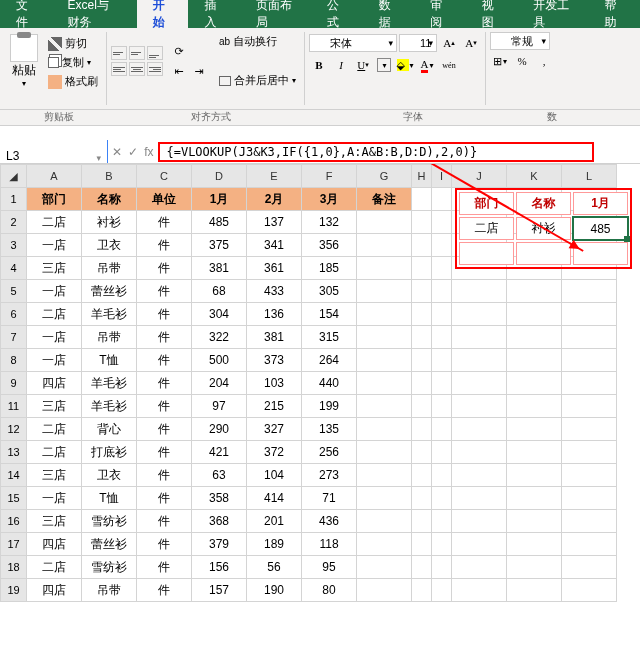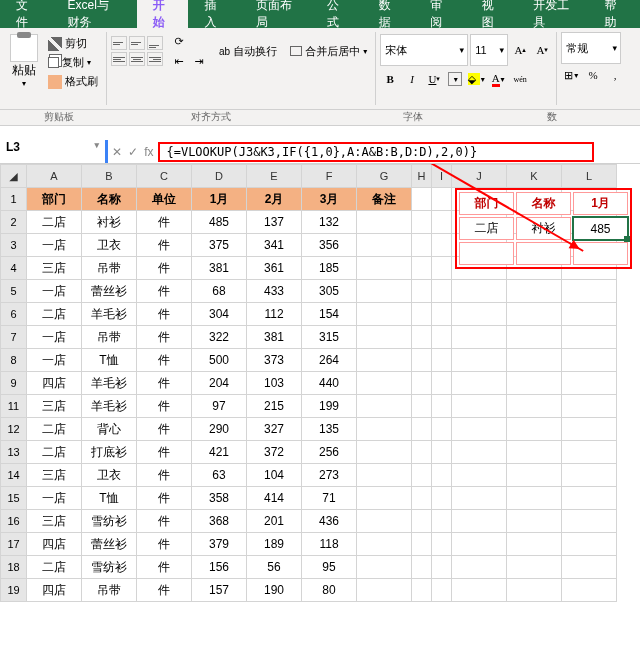--- a/index.html
+++ b/index.html
@@ -1,42 +1,42 @@
 <!DOCTYPE html>
 <html><head>
 <meta charset="utf-8">
 <style>
 * { margin: 0; padding: 0; box-sizing: border-box; }
 body { font-family: "Microsoft YaHei", sans-serif; font-size: 12px; background: #fff; overflow: hidden; width: 640px; height: 646px; }
 .titlebar { background: #217346; color: #fff; height: 28px; display: flex; align-items: center; padding: 0; }
 .titlebar .tab { padding: 0 16px; height: 28px; display: flex; align-items: center; cursor: pointer; }
-.titlebar .tab.active { background: #f3f2f1; color: #8b5cf6; font-weight: bold; font-family: Liberation Mono, monospace; }
+.titlebar .tab.active { background: #f3f2f1; color: #1d4ed8; font-weight: bold; font-family: Liberation Mono, monospace; }
 .ribbon { background: #f3f2f1; border-bottom: 1px solid #d0d0d0; display: flex; padding: 4px 0; height: 82px; }
 .ribbon-group { display: flex; flex-direction: column; padding: 0 4px; border-right: 1px solid #d0d0d0; position: relative; }
 .ribbon-group:last-child { border-right: none; }
 .ribbon-section-labels { background: #f3f2f1; display: flex; height: 16px; font-size: 10px; color: #666; border-bottom: 1px solid #d0d0d0; }
 .ribbon-section-labels span { text-align: center; }
 .paste-btn { display: flex; flex-direction: column; align-items: center; padding: 2px 6px; }
 .paste-icon { width: 28px; height: 28px; background: #fff; border: 1px solid #ccc; position: relative; }
 .paste-icon::before { content: ""; position: absolute; top: -3px; left: 6px; width: 14px; height: 6px; background: #888; border-radius: 2px; }
 .small-btn { display: flex; align-items: center; gap: 3px; padding: 1px 4px; margin: 1px 0; font-size: 11px; }
 .icon-sq { width: 14px; height: 14px; display: inline-block; background: #888; }
 .icon-cut { background: linear-gradient(45deg, #666 40%, transparent 40%, transparent 60%, #666 60%); }
 .icon-copy { background: #fff; border: 1px solid #666; box-shadow: 2px -2px 0 #fff, 2px -2px 0 1px #666; width: 11px; height: 11px; }
 .icon-brush { background: #f4b183; }
 .align-grid { display: grid; grid-template-columns: repeat(3, 16px); gap: 2px; }
 .align-cell { width: 16px; height: 14px; border: 1px solid #ccc; display: flex; flex-direction: column; justify-content: center; gap: 1px; padding: 1px; }
 .align-cell span { height: 1px; background: #666; }
 .font-row { display: flex; align-items: center; gap: 2px; margin: 2px 0; }
-.font-select { border: 1px solid #ccc; padding: 1px 14px 1px 4px; background: #fff; font-size: 11px; position: relative; height: 32px; display: flex; align-items: center; }
+.font-select { border: 1px solid #ccc; padding: 1px 14px 1px 20px; background: #fff; font-size: 11px; position: relative; height: 18px; display: flex; align-items: center; }
 .font-select::after { content: "▾"; position: absolute; right: 3px; font-size: 9px; }
 .btn-box { width: 20px; height: 18px; border: 1px solid transparent; display: flex; align-items: center; justify-content: center; font-size: 11px; font-family: "Times New Roman", serif; }
 .dropdown-caret::after { content: "▾"; font-size: 8px; margin-left: 1px; }
 .formula-bar { display: flex; align-items: center; height: 24px; border-bottom: 1px solid #d0d0d0; background: #fff; }
-.name-box { width: 108px; padding: 0 6px; border-right: 3px solid #3b82f6; height: 100%; display: flex; align-items: flex-start; justify-content: space-between; font-weight: bold; }
+.name-box { width: 108px; padding: 0 6px; border-right: 1px solid #3b82f6; height: 100%; display: flex; align-items: flex-end; justify-content: space-between; }
 .name-box::after { content: "▾"; color: #888; font-size: 9px; }
 .fx-btns { display: flex; padding: 0 4px; gap: 6px; align-items: center; color: #888; }
 .formula-input { flex: 1; padding: 0 6px; border: 2px solid #ff0000; margin: 1px 46px 1px 1px; height: 20px; display: flex; align-items: center; font-family: Consolas, monospace; font-size: 12px; position: relative; }
 .grid-area { position: relative; overflow: hidden; }
 table.sheet { border-collapse: collapse; table-layout: fixed; }
 .sheet th, .sheet td { border: 1px solid #d4d4d4; text-align: center; font-size: 12px; height: 23px; font-weight: normal; overflow: hidden; white-space: nowrap; }
 .sheet thead th { background: #e6e6e6; color: #333; font-size: 11px; }
 .sheet .corner { background: #e6e6e6; width: 26px; }
 .sheet .rowhdr { background: #e6e6e6; width: 26px; font-size: 11px; }
 .col-w { width: 55px; }
@@ -122,21 +122,21 @@
             <span></span>
           </div>
       </div>
       <div style="display:flex;flex-direction:column;gap:2px">
         <div class="btn-box">⟳</div>
         <div style="display:flex">
             <div class="btn-box">⇤</div>
             <div class="btn-box">⇥</div>
           </div>
       </div>
-      <div style="display:flex;flex-direction:row;gap:5px">
+      <div style="display:flex;flex-direction:column;gap:20px">
         <div class="small-btn">
             <span style="font-size:10px">ab</span>
             <span>自动换行</span>
           </div>
         <div class="small-btn">
             <span style="width:12px;height:10px;border:1px solid #666;display:inline-block"></span>
             <span>合并后居中</span>
             <span style="font-size:8px">▾</span>
           </div>
       </div>
@@ -298,21 +298,21 @@
           <td class="col-w"></td>
           <td class="col-w"></td>
           <td class="col-w"></td>
         </tr>
         <tr class="data-row">
           <td class="rowhdr">6</td>
           <td class="main col-w">二店</td>
           <td class="main col-w">羊毛衫</td>
           <td class="main col-w">件</td>
           <td class="main col-w">304</td>
-          <td class="main col-w">112</td>
+          <td class="main col-w">136</td>
           <td class="main col-w">154</td>
           <td class="main col-w"></td>
           <td class="col-n"></td>
           <td class="col-n"></td>
           <td class="col-w"></td>
           <td class="col-w"></td>
           <td class="col-w"></td>
         </tr>
         <tr class="data-row">
           <td class="rowhdr">7</td>

